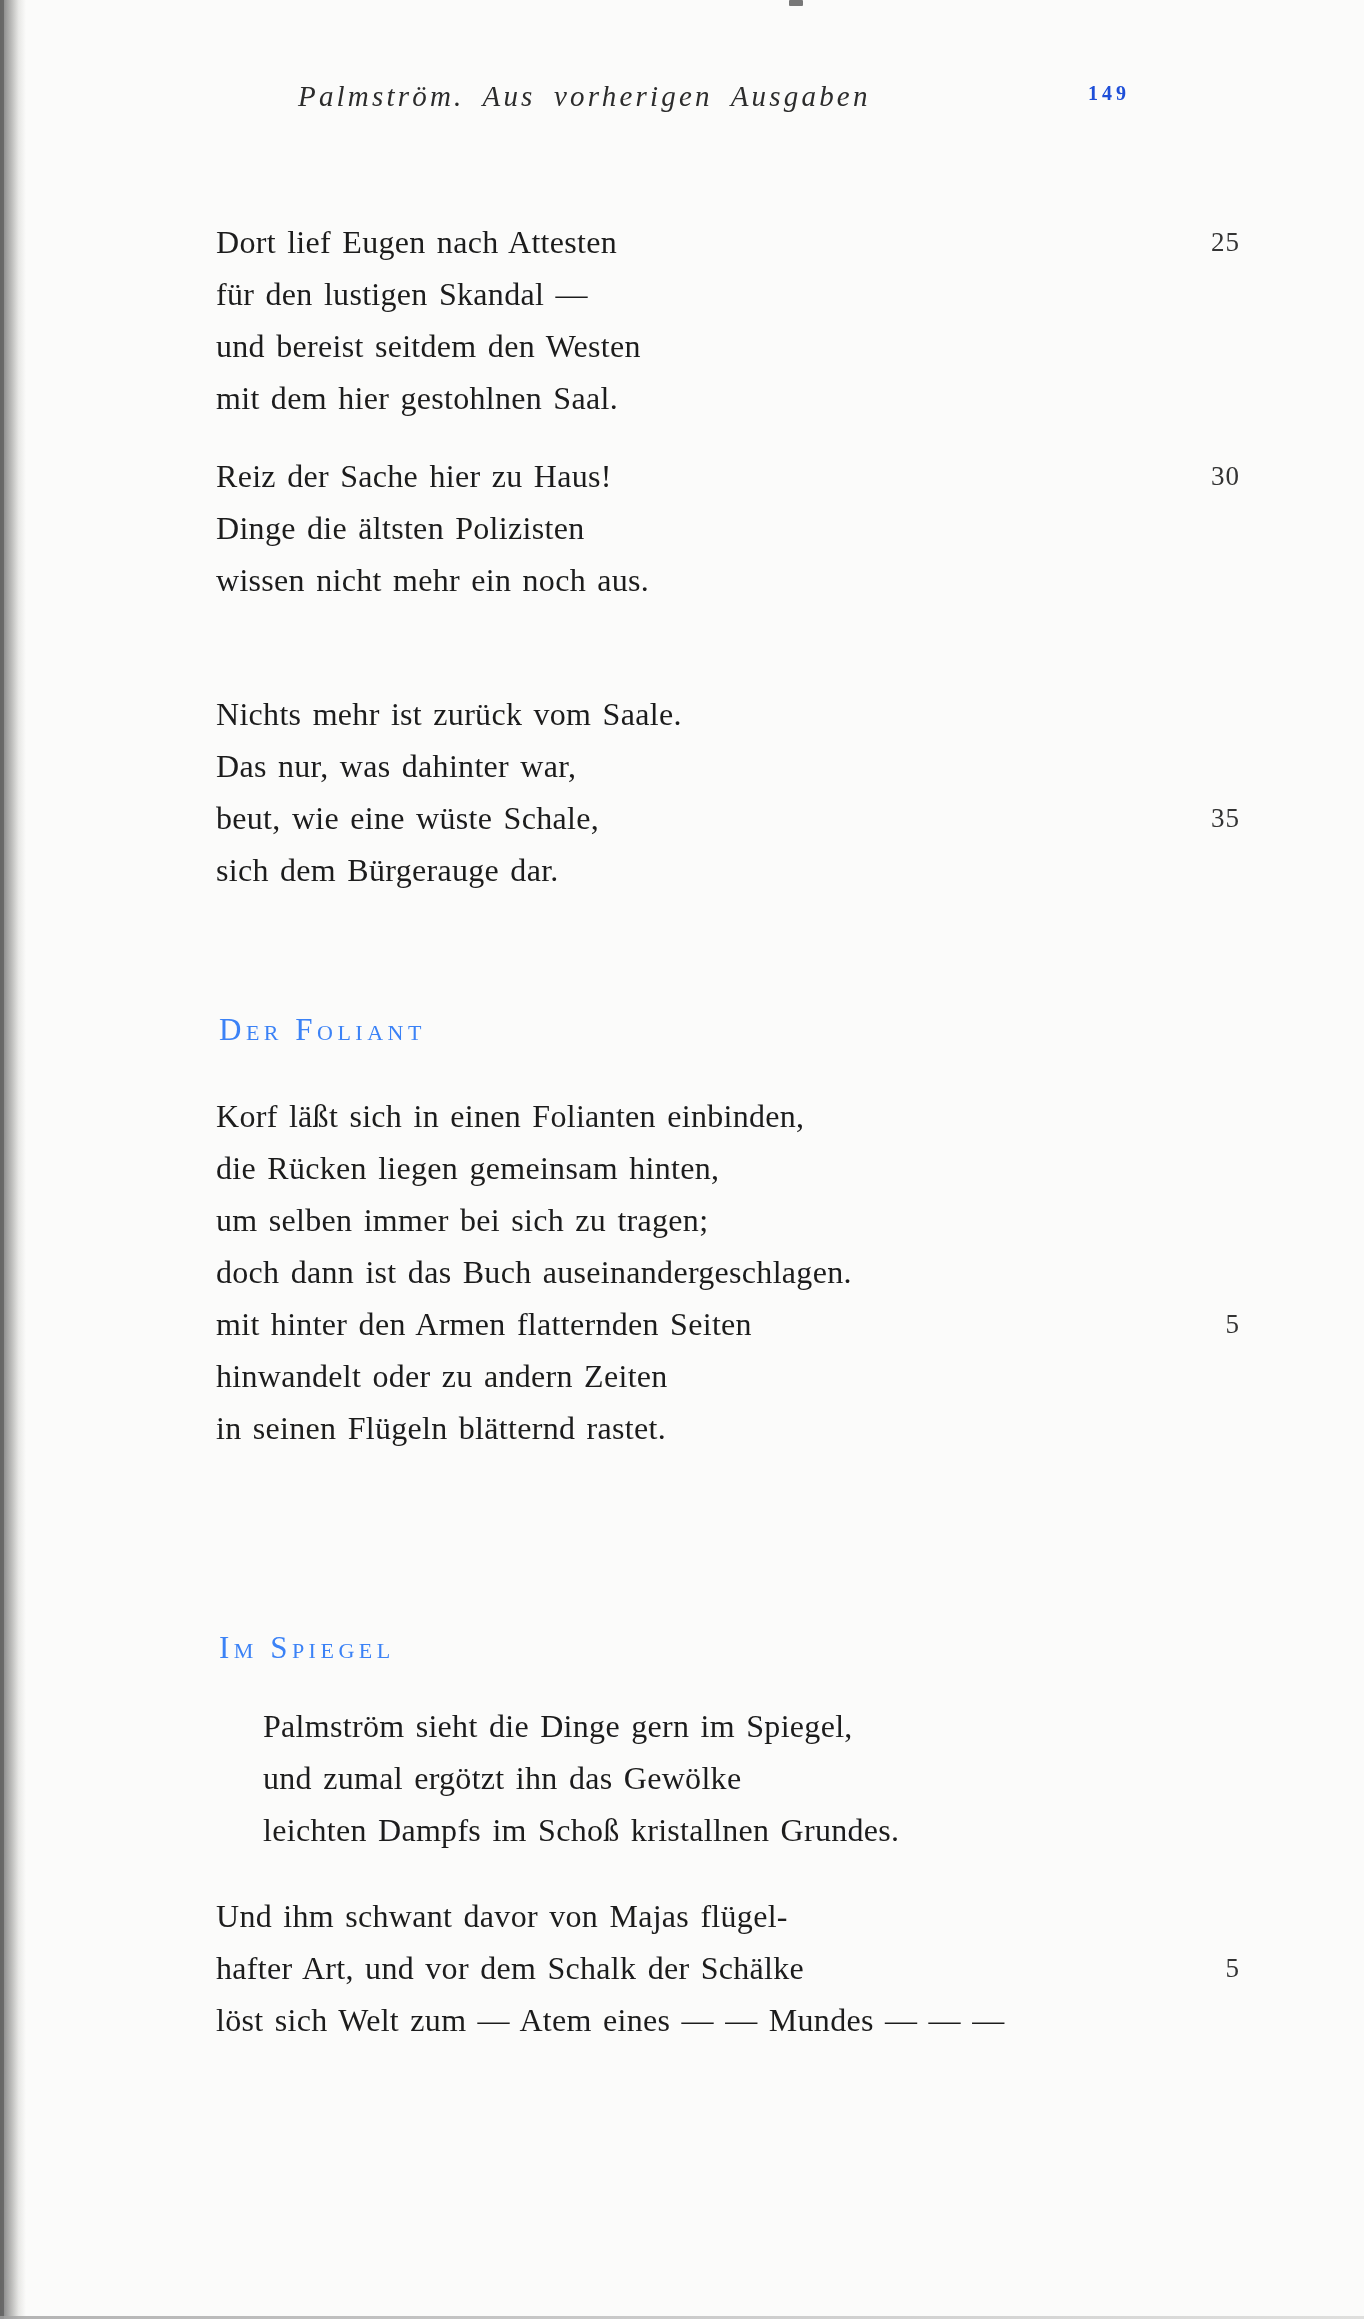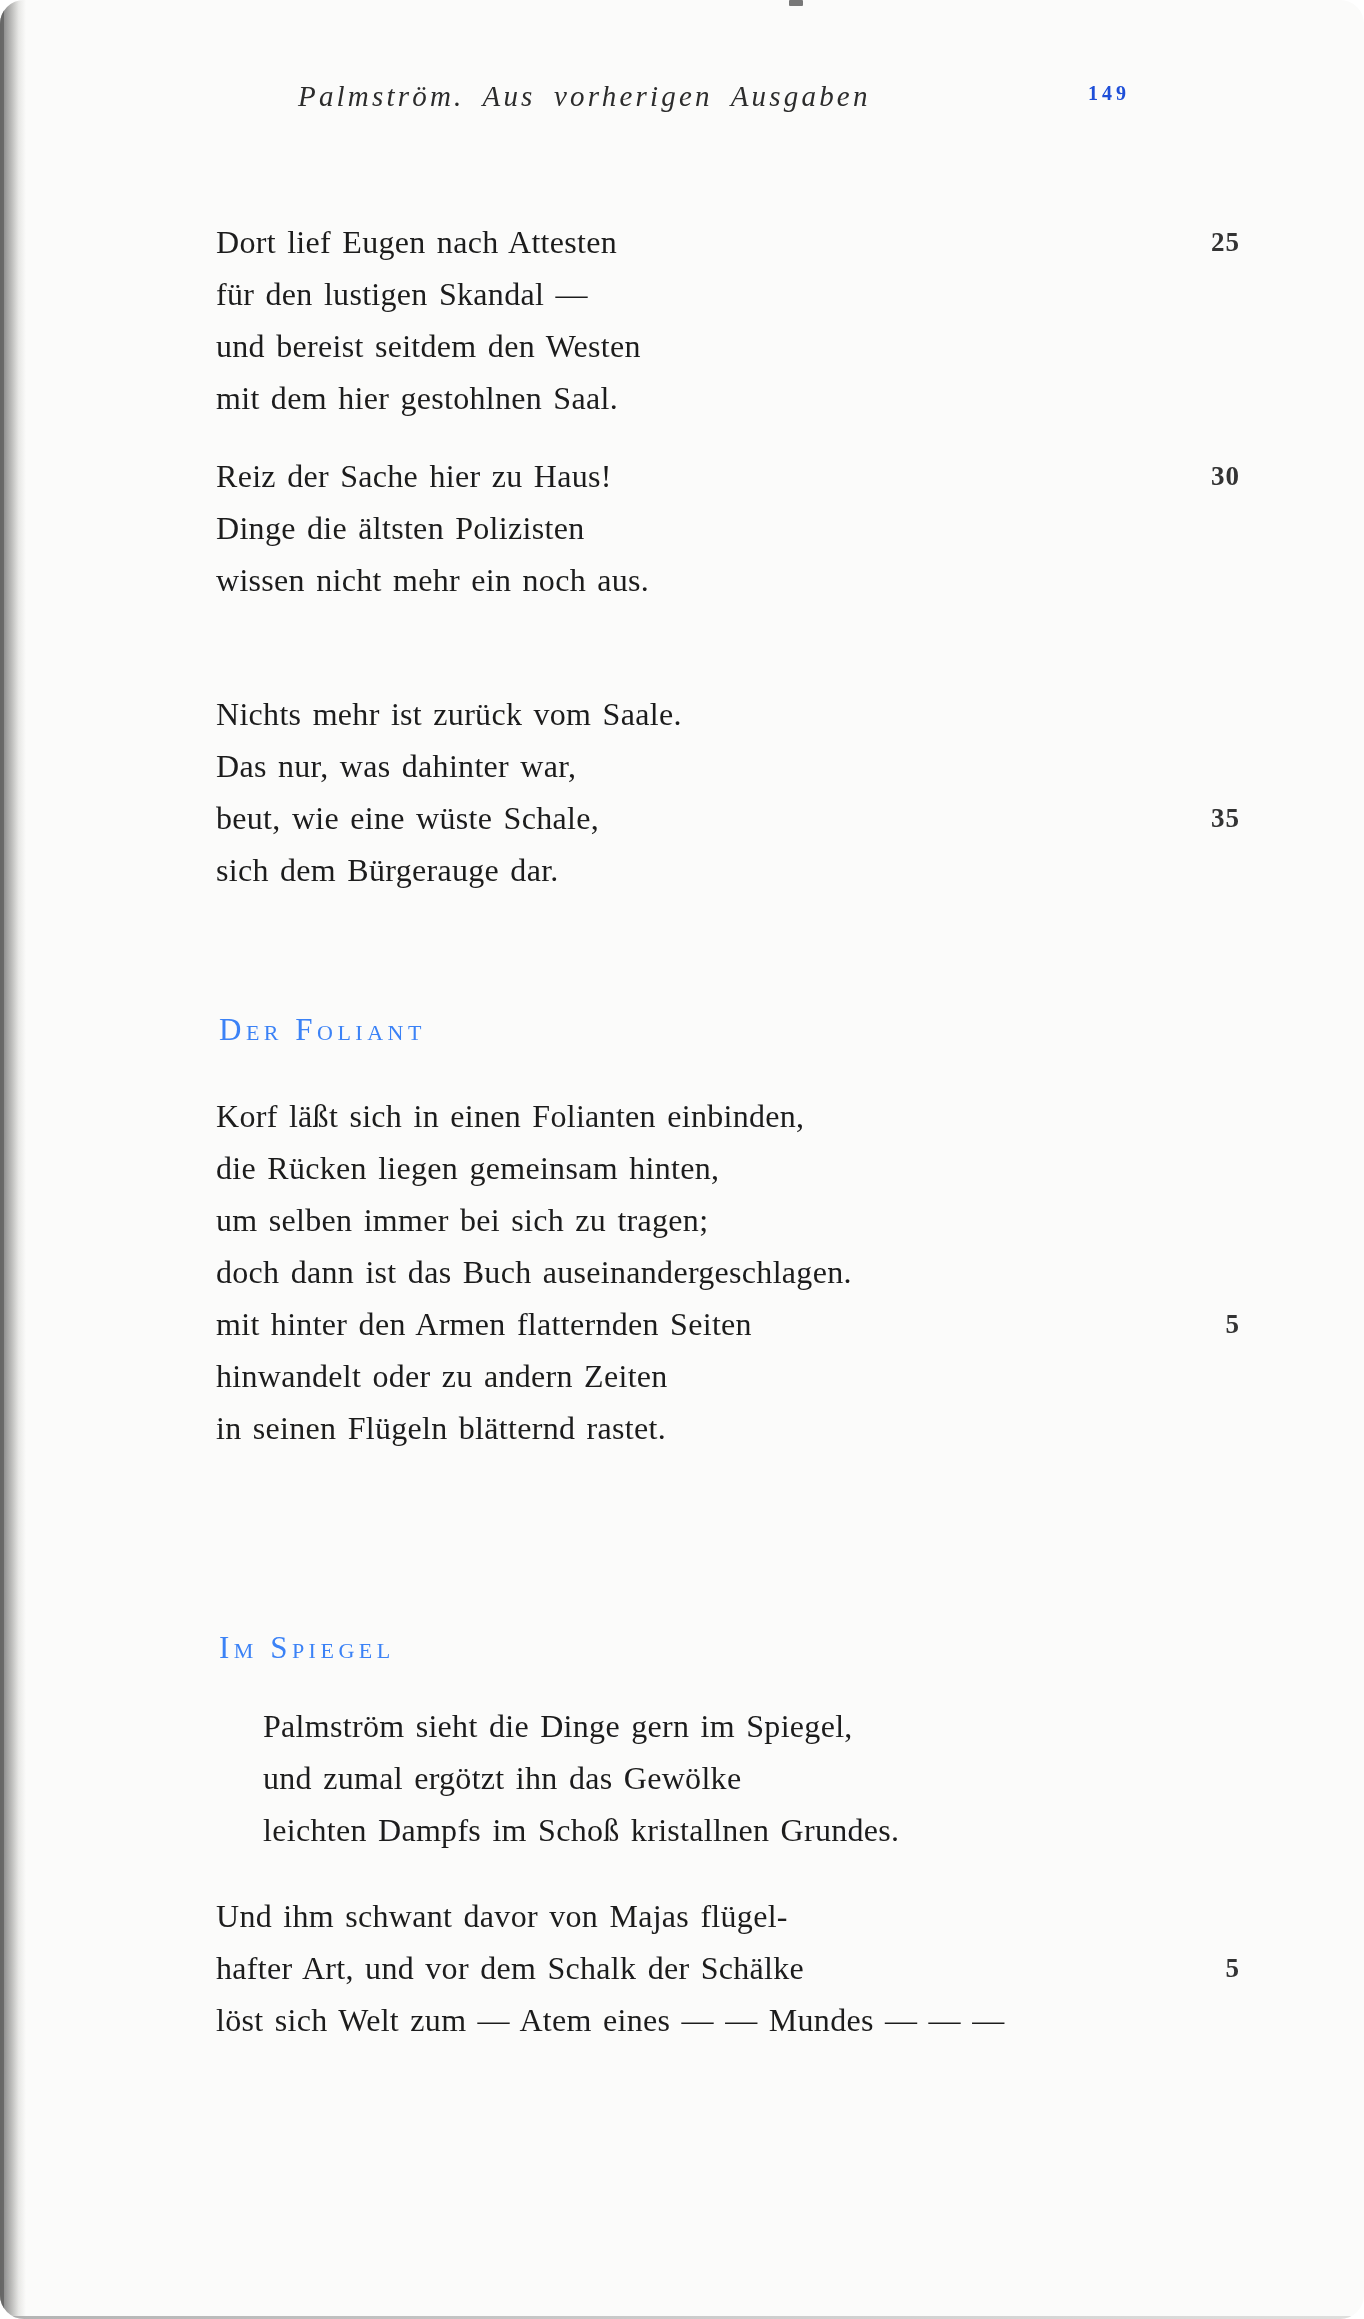--- a/index.html
+++ b/index.html
@@ -4,21 +4,20 @@
 <style>
   html, body { margin: 0; padding: 0; background: #ffffff; }
   .page {
     position: relative;
     width: 1364px;
     height: 2319px;
     background: #fbfbfa;
     font-family: "Liberation Serif", serif;
     color: #1d1d1d;
     overflow: hidden;
-    border-radius: 24px;
   }
   
   .gutter {
     position: absolute; left: 0; top: 0; bottom: 0; width: 26px;
     background: linear-gradient(to right,
       #757575 0%, #9a9a9a 22%, #c2c2c0 48%, #e8e8e6 72%, rgba(251,251,250,0) 100%);
   }
   .gutter-edge {
     position: absolute; left: 0; top: 0; bottom: 0; width: 4px;
     background: #636363; opacity: .85;
@@ -45,21 +44,21 @@
 
   .stanza {
     position: absolute; left: 216px; right: 60px;
     font-size: 32px; line-height: 52px;
     letter-spacing: 0.3px; word-spacing: 3px;
     color: #1c1c1c;
   }
   .line { position: relative; white-space: nowrap; }
   .margin-num {
     position: absolute; top: 0; left: 958px; width: 66px;
-    text-align: right; font-size: 27px; letter-spacing: 1px; color: #333; font-weight: bold;
+    text-align: right; font-size: 27px; letter-spacing: 1px; color: #333;
   }
 
   .poem-title {
     position: absolute; left: 219px;
     font-size: 31px; font-variant: small-caps;
     letter-spacing: 4.5px; color: #3b82f6; white-space: nowrap;
   }
 
   .pos-stanza-a  { top: 216px; }
   .pos-stanza-b  { top: 450px; }

